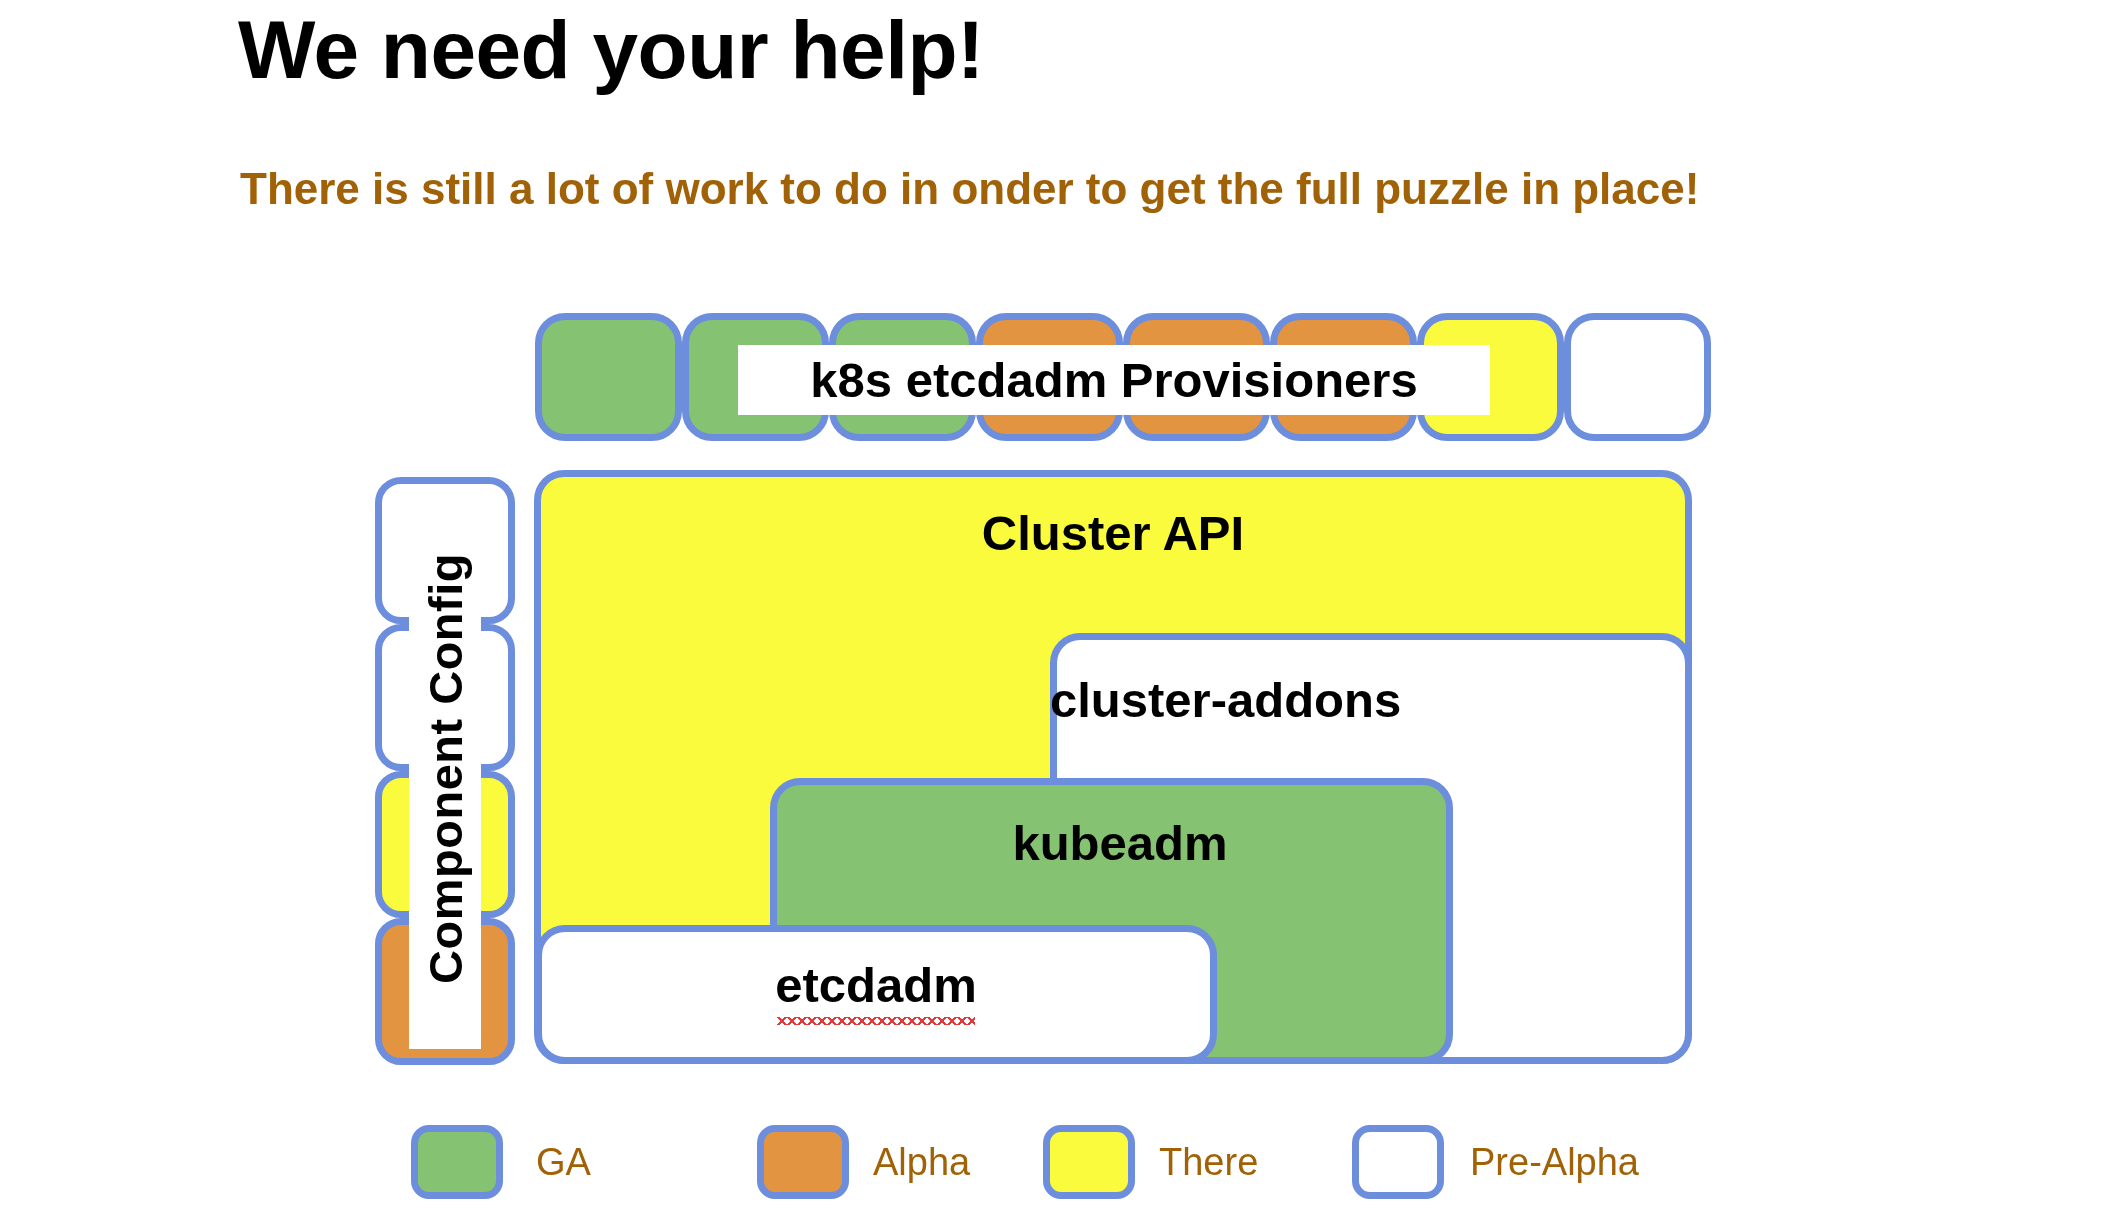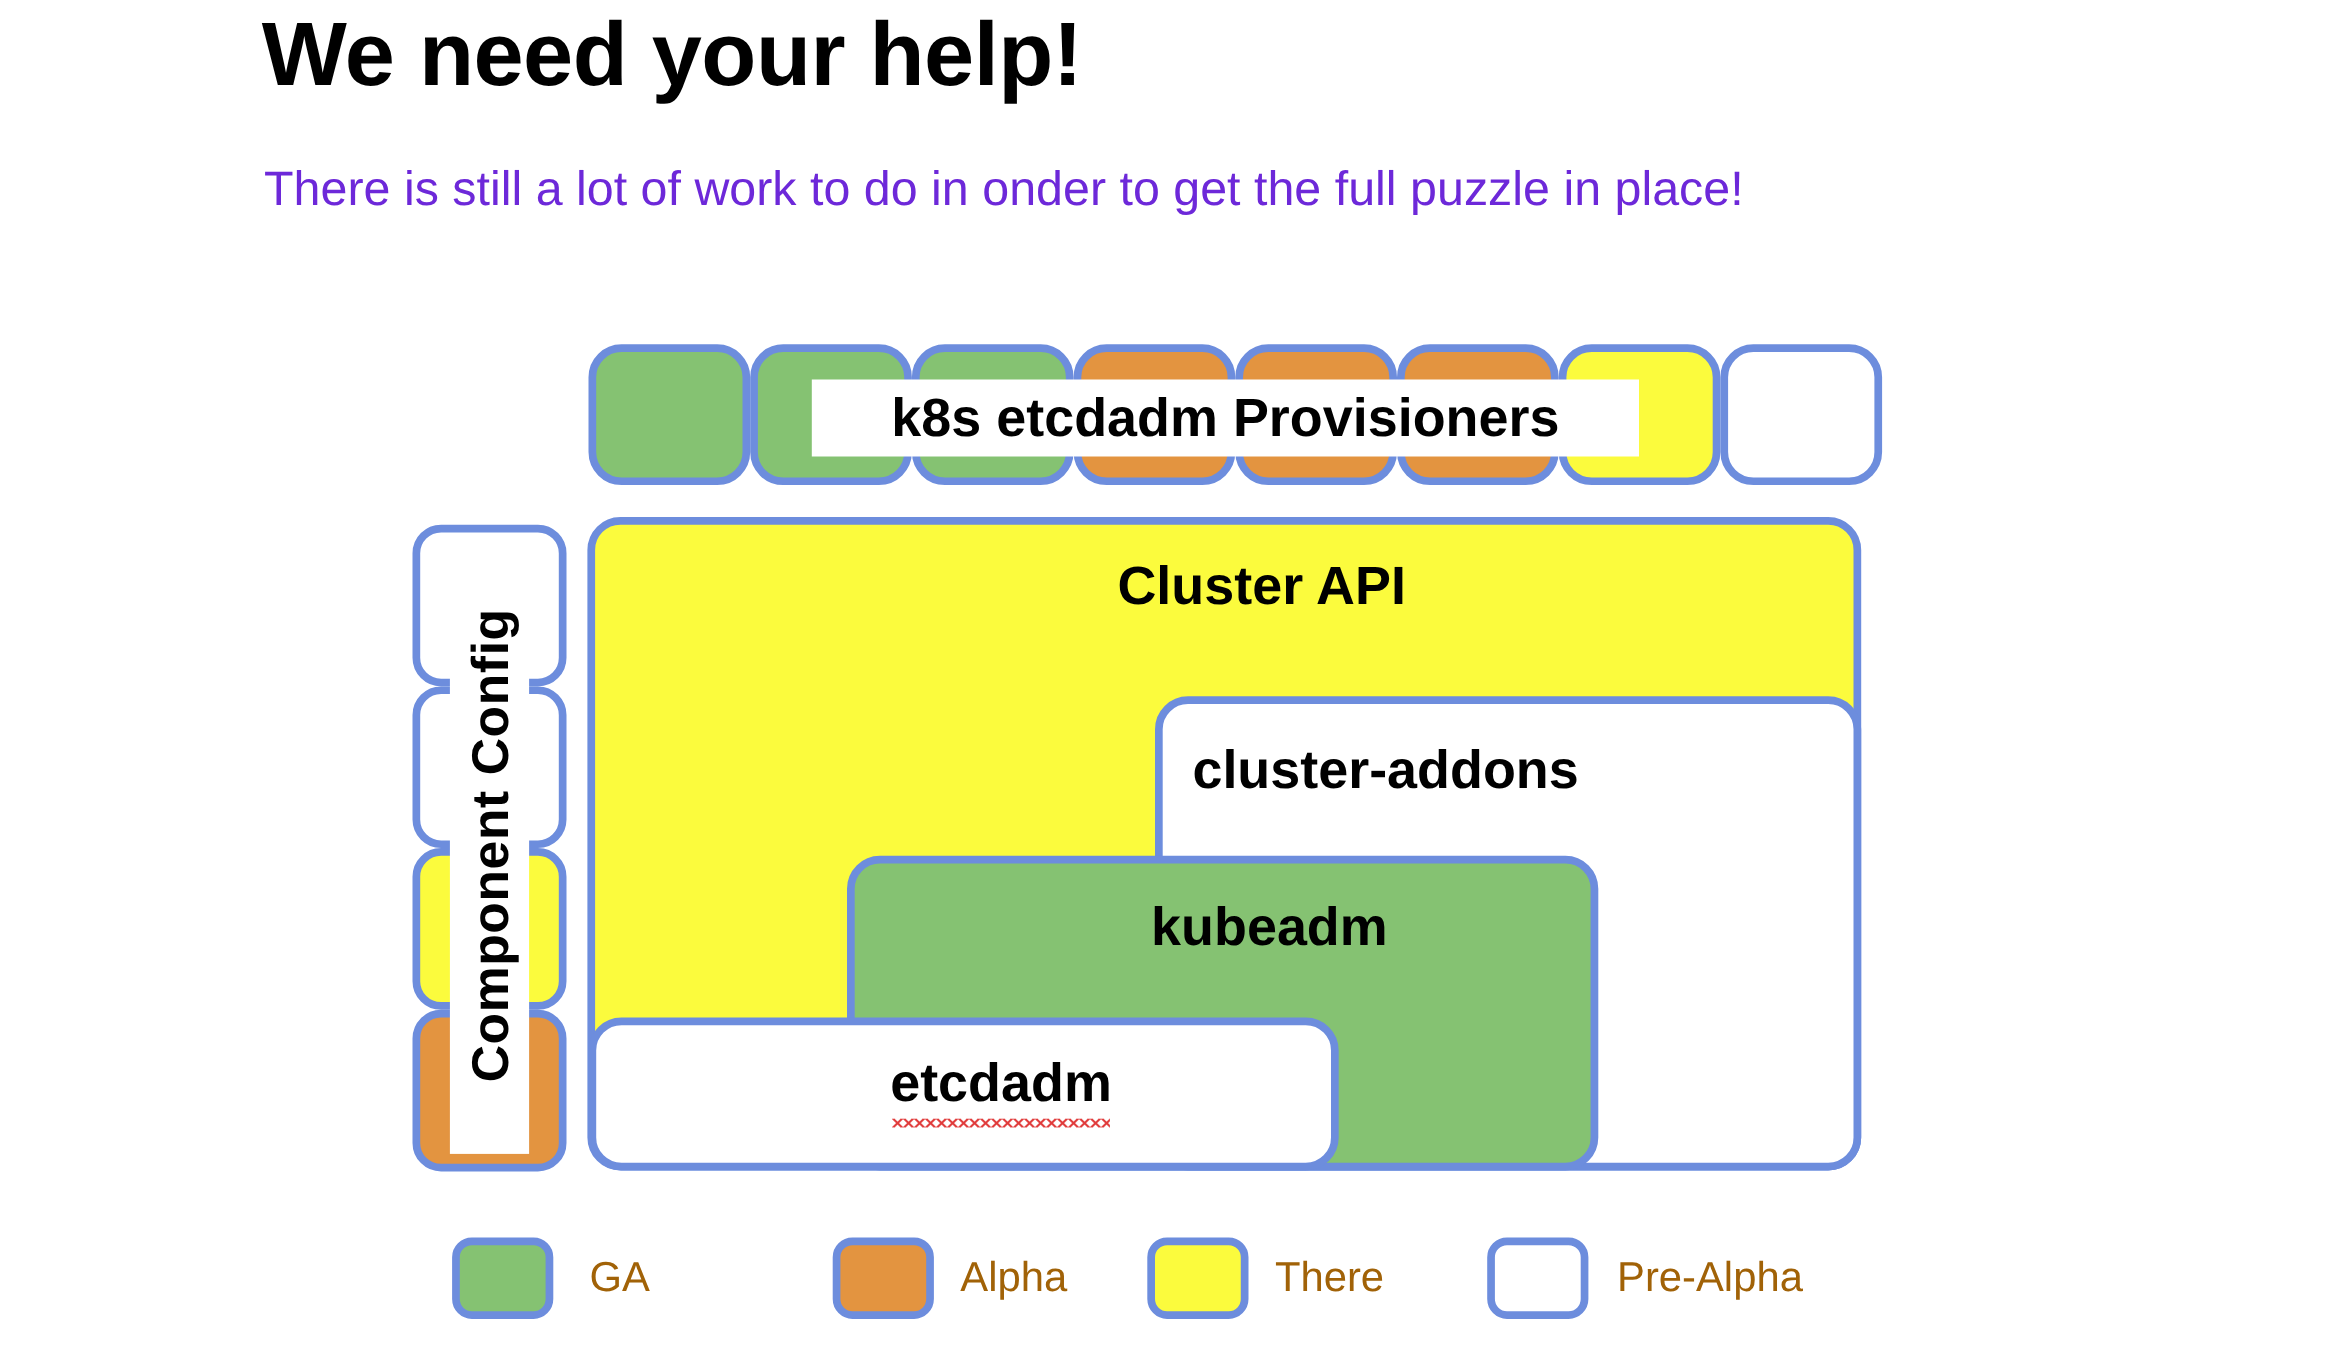--- a/index.html
+++ b/index.html
@@ -24,26 +24,26 @@
     font-size: 82px;
     font-weight: 700;
     line-height: 1.08;
     letter-spacing: -0.5px;
     white-space: nowrap;
     color: #000000;
   }
   #slide-subtitle {
     position: absolute;
     left: 240px;
-    top: 147px;
+    top: 164px;
     font-size: 44px;
-    font-weight: 400;
+    font-weight: 700;
     line-height: 1.15;
     white-space: nowrap;
-    color: #6d28d9;
+    color: #a16207;
   }
 
   
   .piece {
     position: absolute;
     box-sizing: border-box;
     border: 7px solid #6d8ddd;
     border-radius: 26px;
     background: #ffffff;
   }
@@ -120,21 +120,20 @@
     border: 7px solid #6d8ddd;
     border-radius: 30px;
   }
   .stack-label {
     position: absolute;
     font-size: 49px;
     font-weight: 700;
     white-space: nowrap;
     color: #000000;
     z-index: 60;
-    padding-left: 34px;
   }
   .misspell {
     position: relative;
   }
   .misspell::after {
     content: "";
     position: absolute;
     left: 2px;
     right: 2px;
     bottom: -13px;

